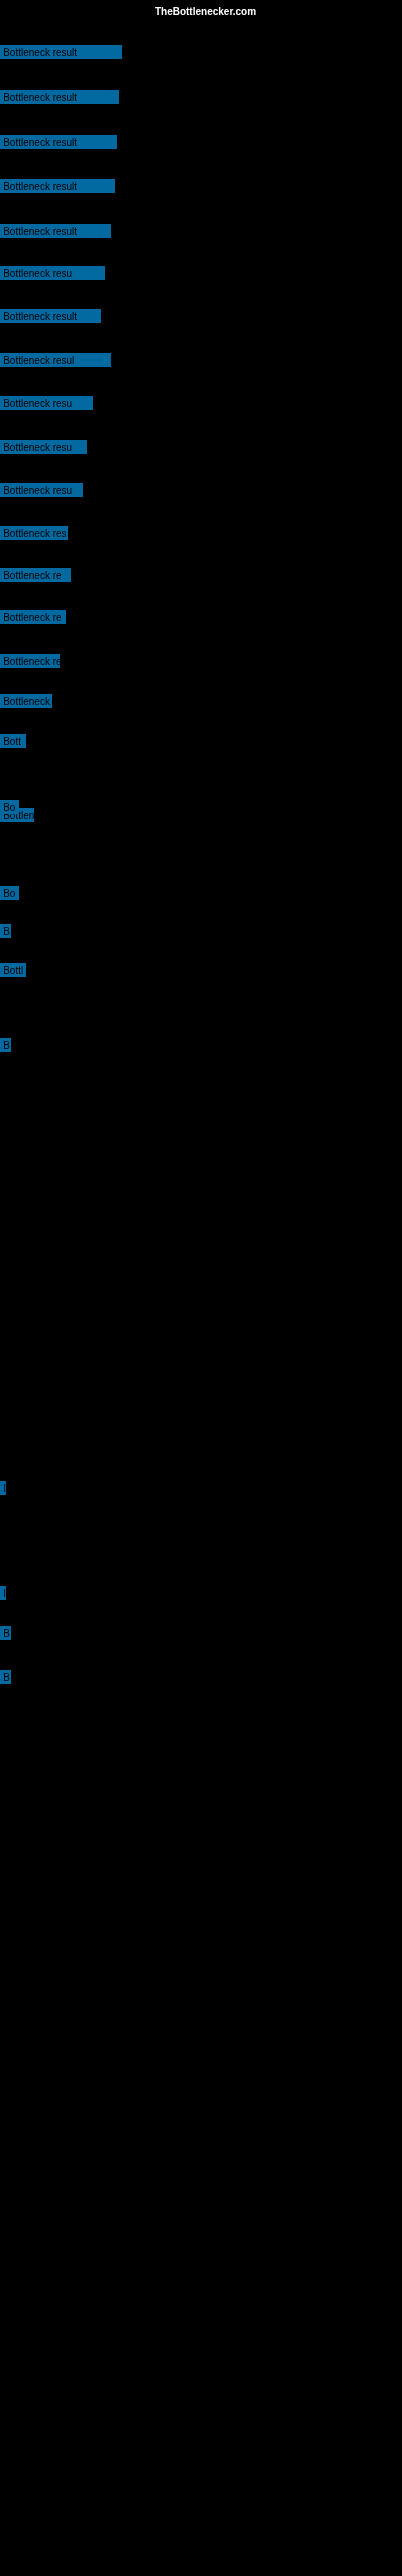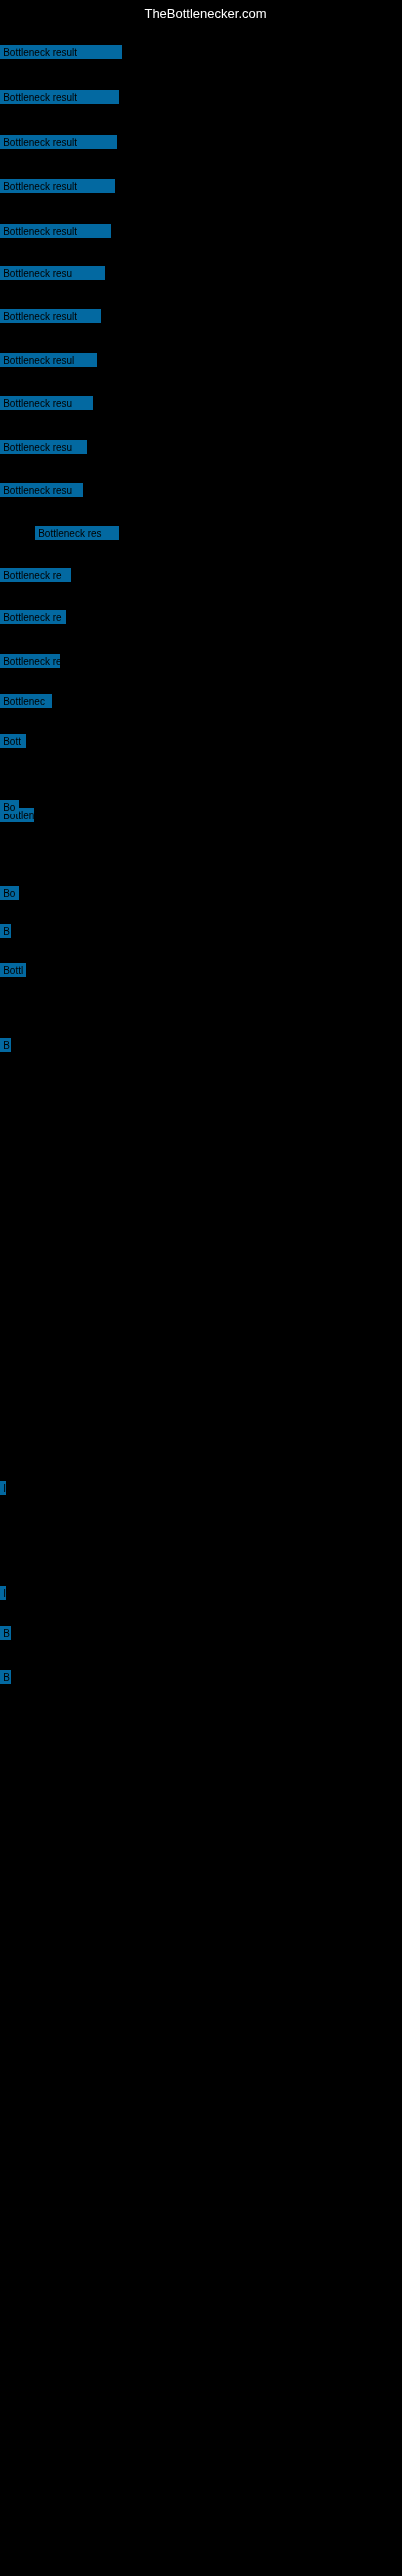--- a/index.html
+++ b/index.html
@@ -16,22 +16,22 @@
       position: relative;
     }
 
     .site-title {
       position: absolute;
       top: 6.4px;
       left: 8px;
       right: 0;
       text-align: center;
       color: #ffffff;
-      font-size: 13px;
-      font-weight: normal;
+      font-size: 10px;
+      font-weight: bold;
     }
 
     .bottleneck-badge {
       position: absolute;
       left: 0;
       background-color: #0369a1;
       color: #000000;
       font-size: 10px;
       font-weight: normal;
       padding: 1.6px 3.2px;
@@ -44,29 +44,29 @@
 
 <div class="site-title">TheBottlenecker.com</div>
 
 <div class="bottleneck-badge" style="top: 45px; width: 122px;">Bottleneck result</div>
 <div class="bottleneck-badge" style="top: 90px; width: 119px;">Bottleneck result</div>
 <div class="bottleneck-badge" style="top: 135px; width: 117px;">Bottleneck result</div>
 <div class="bottleneck-badge" style="top: 179px; width: 115px;">Bottleneck result</div>
 <div class="bottleneck-badge" style="top: 224px; width: 111px;">Bottleneck result</div>
 <div class="bottleneck-badge" style="top: 266px; width: 105px;">Bottleneck resu</div>
 <div class="bottleneck-badge" style="top: 309px; width: 101px;">Bottleneck result</div>
-<div class="bottleneck-badge" style="top: 353px; width: 97px;">Bottleneck resul</div>
+<div class="bottleneck-badge" style="top: 353px; width: 111px;">Bottleneck resul</div>
 <div class="bottleneck-badge" style="top: 396px; width: 93px;">Bottleneck resu</div>
 <div class="bottleneck-badge" style="top: 440px; width: 87px;">Bottleneck resu</div>
 <div class="bottleneck-badge" style="top: 483px; width: 83px;">Bottleneck resu</div>
-<div class="bottleneck-badge" style="top: 526px; width: 84px; margin-left: 35px;">Bottleneck res</div>
+<div class="bottleneck-badge" style="top: 526px; width: 68px;">Bottleneck res</div>
 <div class="bottleneck-badge" style="top: 568px; width: 71px;">Bottleneck re</div>
 <div class="bottleneck-badge" style="top: 610px; width: 66px;">Bottleneck re</div>
 <div class="bottleneck-badge" style="top: 654px; width: 60px;">Bottleneck re</div>
-<div class="bottleneck-badge" style="top: 694px; width: 52px;">Bottlenec</div>
+<div class="bottleneck-badge" style="top: 694px; width: 52px;">Bottleneck</div>
 <div class="bottleneck-badge" style="top: 734px; width: 26px;">Bott</div>
 <div class="bottleneck-badge" style="top: 808px; width: 34px;">Bottlene</div>
 <div class="bottleneck-badge" style="top: 800px; width: 19.3px;">Bo</div>
 <div class="bottleneck-badge" style="top: 886px; width: 19.3px;">Bo</div>
 <div class="bottleneck-badge" style="top: 924px; width: 11.3px;">B</div>
 <div class="bottleneck-badge" style="top: 963px; width: 26px;">Bottl</div>
 <div class="bottleneck-badge" style="top: 1038px; width: 11.3px;">B</div>
 <div class="bottleneck-badge" style="top: 1481px; width: 6.4px;">I</div>
 <div class="bottleneck-badge" style="top: 1586px; width: 6.4px;">I</div>
 <div class="bottleneck-badge" style="top: 1626px; width: 11.3px;">B</div>

